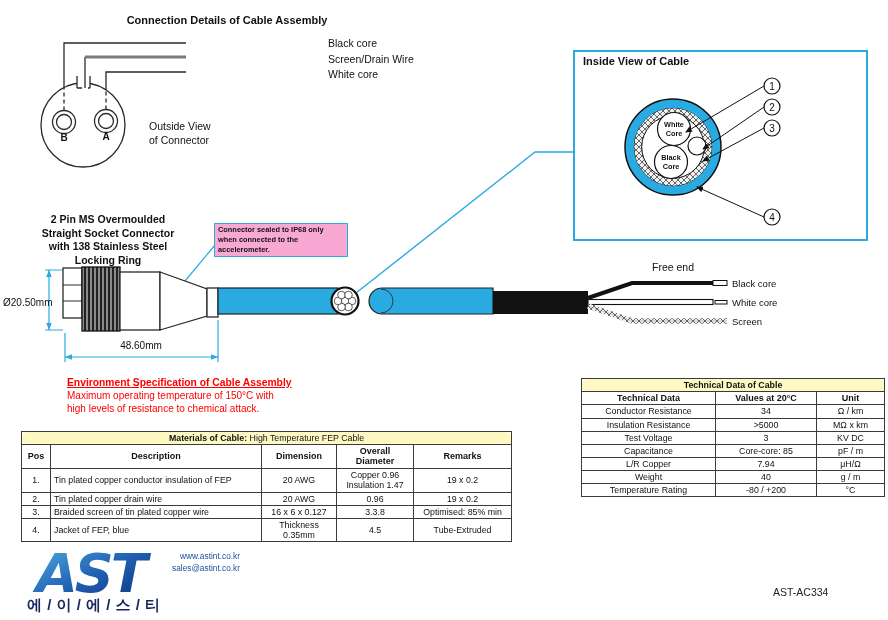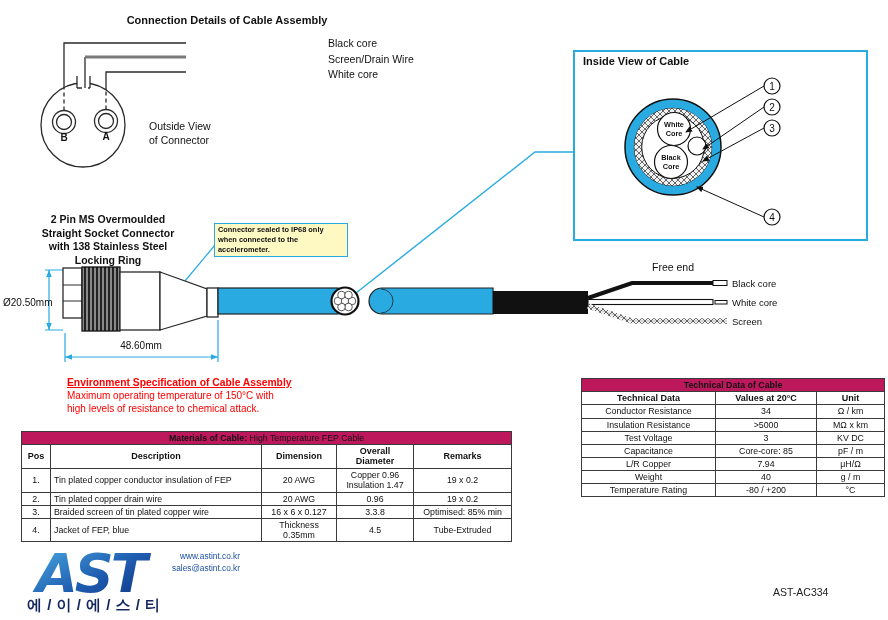--- a/index.html
+++ b/index.html
@@ -9,33 +9,33 @@
   .pre{white-space:pre-line;}
   .b{font-weight:bold;}
   #title{left:97px;top:14px;width:260px;font-size:11px;font-weight:bold;text-align:center;}
   .wirelabel{left:328px;font-size:10.5px;}
   #outside-caption{left:149px;top:120px;font-size:10.5px;line-height:1.3;}
   #conn-caption{left:28px;top:213px;width:160px;font-size:10.5px;font-weight:bold;
                 line-height:1.3;text-align:center;}
   #dim-dia{left:3px;top:297px;font-size:10px;}
   #dim-len{left:106px;top:340px;width:70px;font-size:10px;text-align:center;}
   #note-box{left:214px;top:223px;width:126px;border:1.5px solid #29ABE2;font-size:7.4px;
-            font-weight:bold;line-height:1.35;padding:1px 3px;background:#fef9c3;}
+            font-weight:bold;line-height:1.35;padding:1px 3px;background:#f9a8d4;}
   #inside-box{left:573px;top:50px;width:291px;height:187px;border:2px solid #29ABE2;background:transparent;}
   #inside-title{left:583px;top:55px;font-size:11px;font-weight:bold;}
   .corelabel{width:44px;text-align:center;font-size:7.3px;font-weight:bold;line-height:1.2;}
   #free-title{left:642px;top:261px;width:62px;font-size:10.5px;text-align:center;}
   .freelabel{left:732px;font-size:9.5px;}
   #env{left:67px;top:376px;color:#FF0000;font-size:10px;line-height:1.3;}
   #env .t{font-size:10.3px;font-weight:bold;text-decoration:underline;}
   table{border-collapse:collapse;position:absolute;table-layout:fixed;font-size:8.8px;}
   td{border:1px solid #3a3a3a;padding:1px 3px;text-align:center;vertical-align:middle;
      overflow:hidden;line-height:1.15;}
   td.left{text-align:left;}
-  tr.titlerow td{background:#be185d;}
+  tr.titlerow td{background:#fef9c3;border-radius:6px;}
   tr.hdr td{font-weight:bold;font-size:9px;}
   #materials{left:21px;top:431px;width:490px;}
   #technical{left:581px;top:378px;width:303px;}
   #korean{left:27px;top:596px;font-size:15px;font-weight:bold;color:#13265e;letter-spacing:.5px;}
   #weblines{left:146px;top:551px;width:94px;text-align:right;font-size:8.3px;color:#1d4fa1;line-height:1.4;}
   #partno{left:773px;top:586px;font-size:10.5px;color:#222;}
   svg{display:block;}
 </style>
 </head>
 <body>

